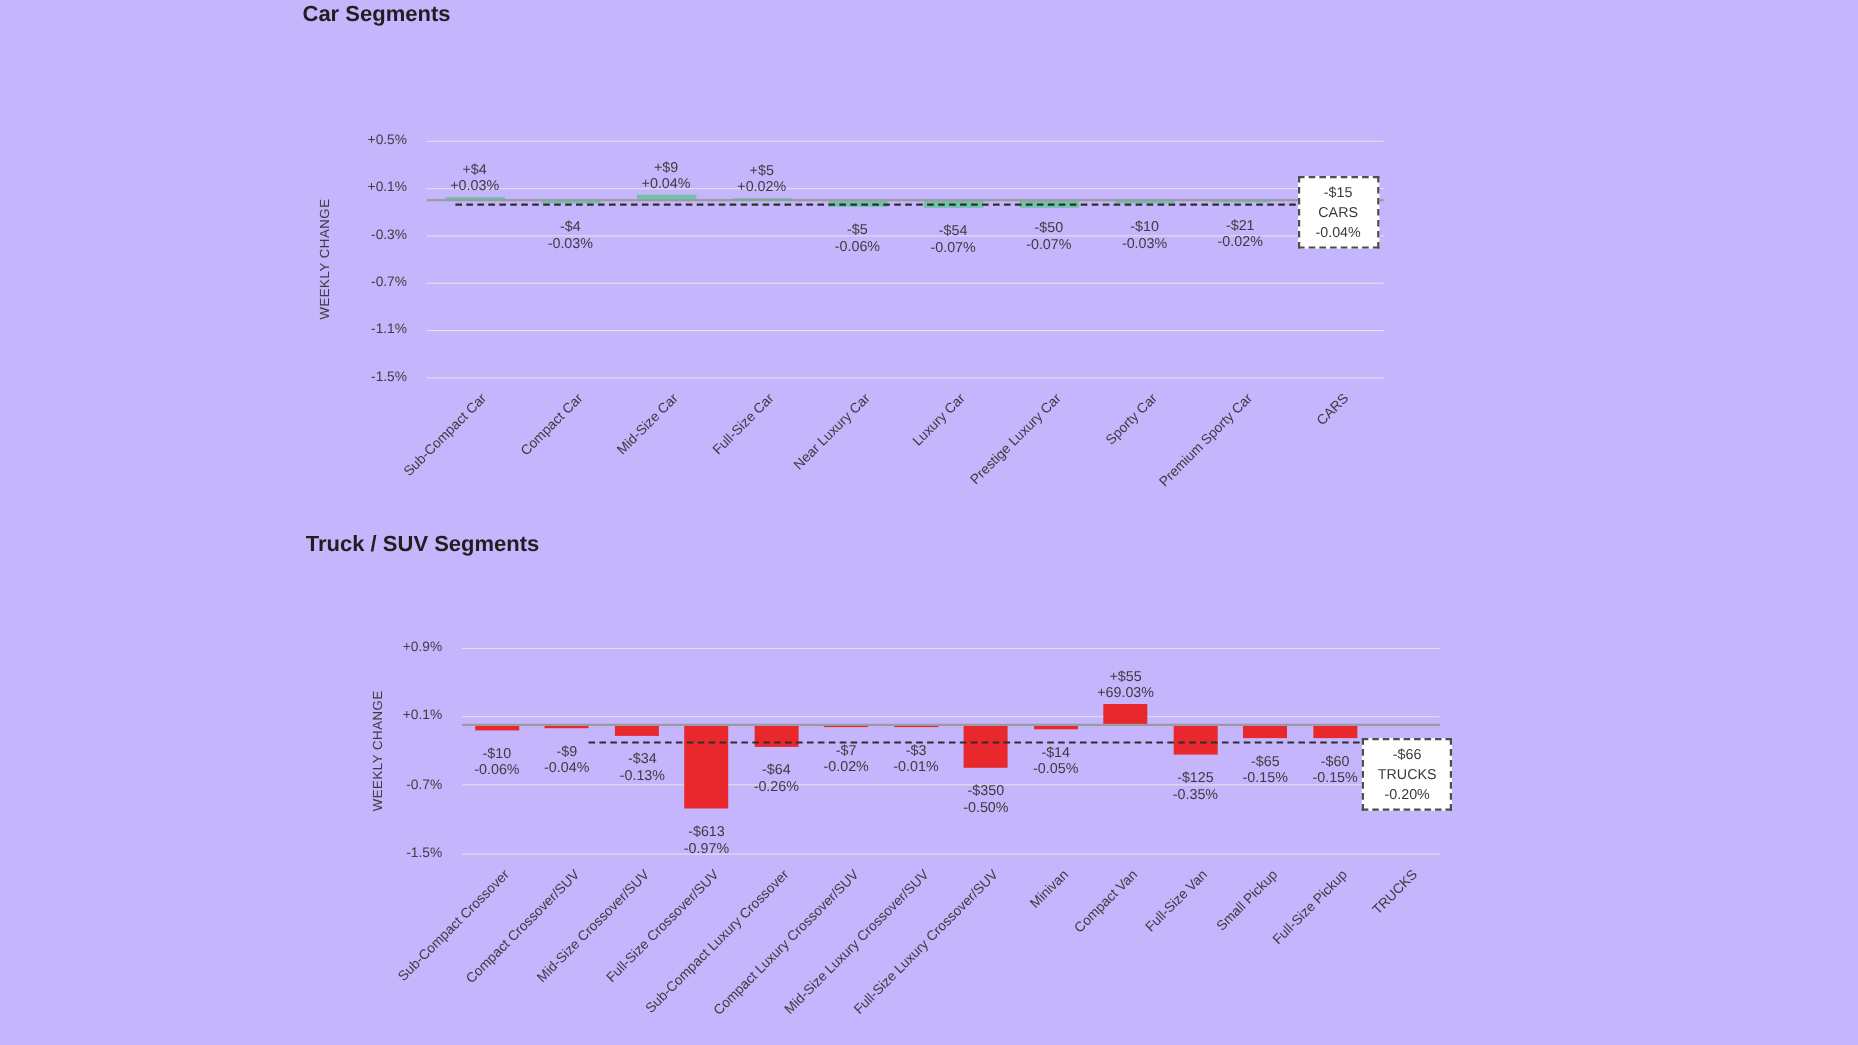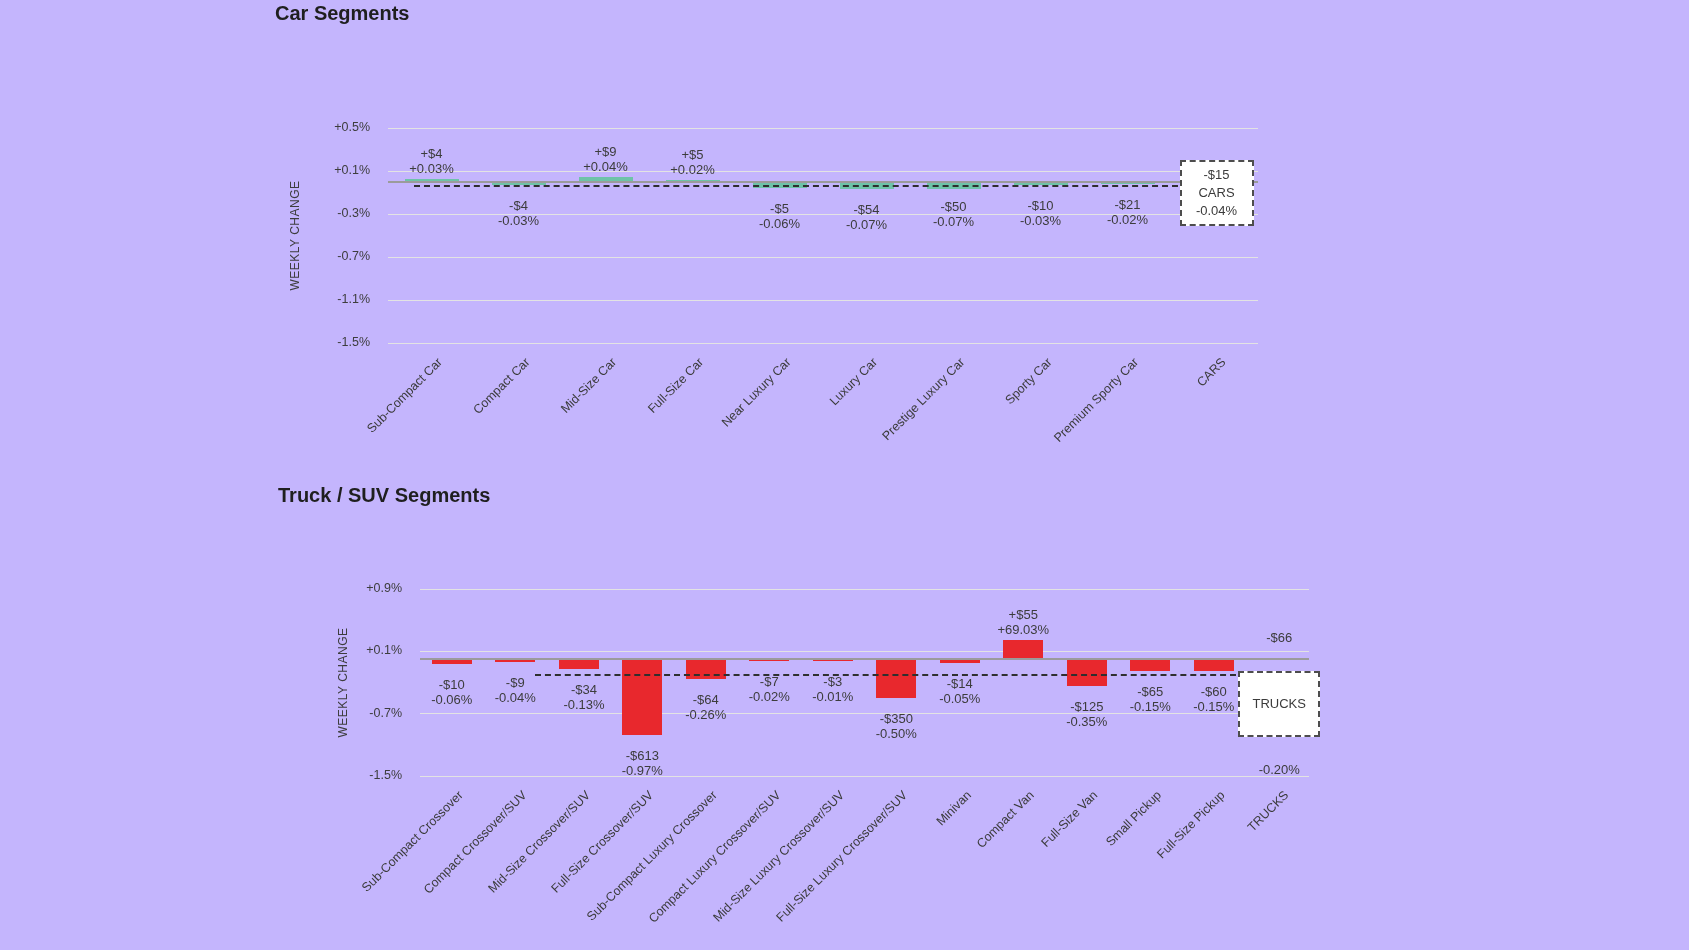--- a/index.html
+++ b/index.html
@@ -209,20 +209,20 @@
         <div class="">-0.15%</div>
       </div>
       <div class="x-label" style="right: 154.75px; top: 199px;">Small Pickup</div>
       <div class="bar" style="left: 773.75px; top: 70.125px; width: 40px; height: 11.6875px; background: rgb(232, 40, 45);"></div>
       <div class="val-label" style="left: 738.75px; top: 94.8125px;">
         <div class="">-$60</div>
         <div class="">-0.15%</div>
       </div>
       <div class="x-label" style="right: 91.25px; top: 199px;">Full-Size Pickup</div>
       <div class="avg-line" style="left: 115px; top: 84.7083px; width: 701.25px;"></div>
-      <div class="summary-box" style="left: 818.25px; top: 81.7083px; width: 78px; height: 62px; gap: 48px;">
+      <div class="summary-box" style="left: 818.25px; top: 81.7083px; width: 78px; height: 62px;">
         <div class="">-$66</div>
         <div class="">TRUCKS</div>
         <div class="">-0.20%</div>
       </div>
       <div class="x-label" style="right: 27.75px; top: 199px;">TRUCKS</div>
     </div>
 </div>
 
 </body></html>

